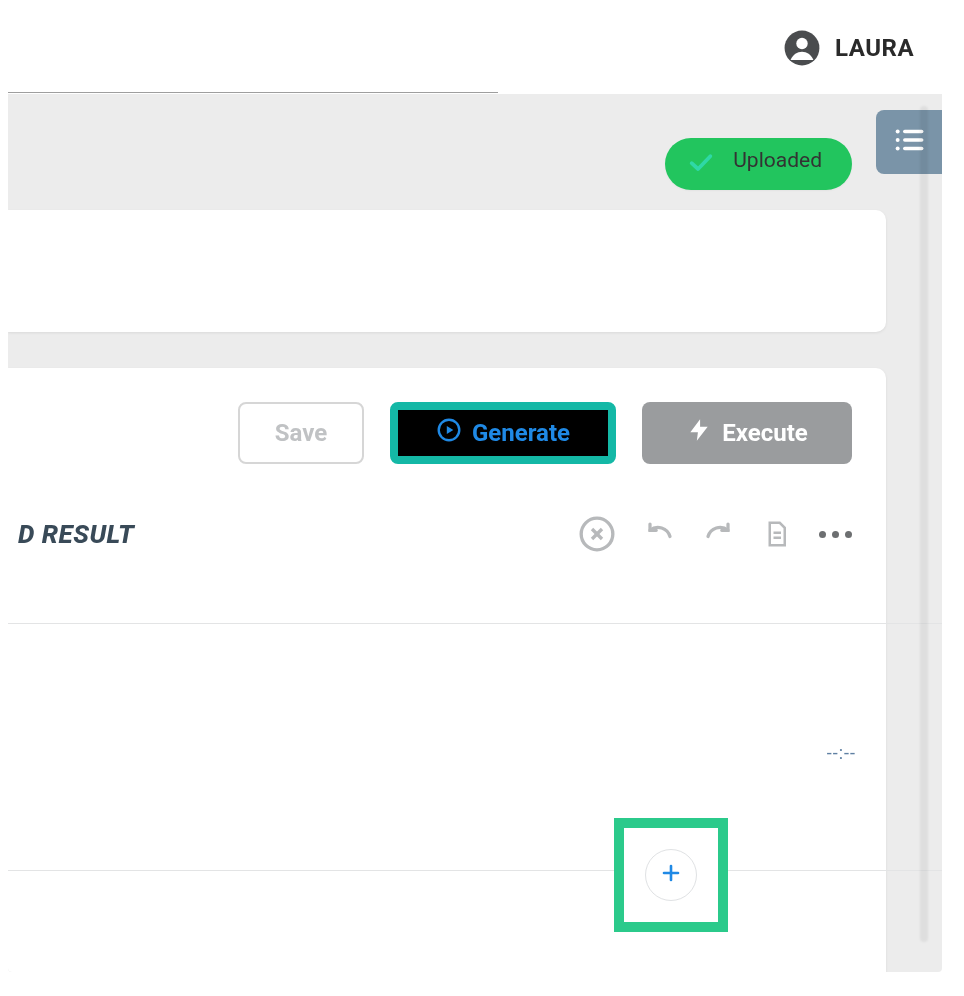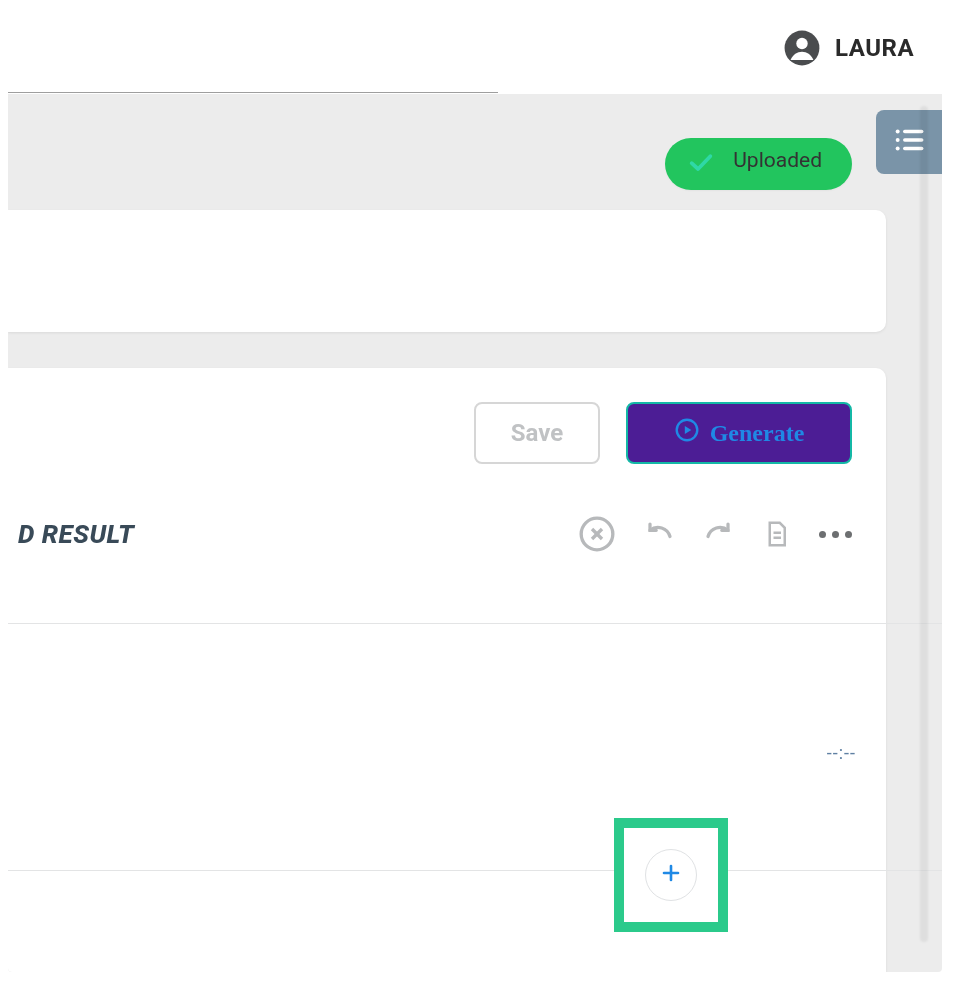--- a/index.html
+++ b/index.html
@@ -105,25 +105,24 @@
       cursor: pointer;
       user-select: none;
     }
     .btn-save {
       border: 2px solid #d6d6d6;
       color: #c0c2c4;
       background: #fff;
       min-width: 126px;
     }
     .btn-generate {
-      border: 2px solid #14b8a6;
+      border: 8px solid #14b8a6;
       color: #1f89e5;
-      background: #4c1d95;
+      background: #000000;
       min-width: 226px;
-      font-family: Liberation Serif, serif;
     }
     .btn-generate svg { width: 26px; height: 26px; }
     .btn-execute {
       background: #9a9c9e;
       color: #fff;
       border: none;
       min-width: 210px;
     }
     .btn-execute svg { width: 26px; height: 26px; }
 
@@ -247,20 +246,28 @@
       </div>
       <div class="btn btn-generate">
         <span>
           <svg viewBox="0 0 24 24" fill="none" stroke="#1f89e5" stroke-width="2.2">
               <circle cx="12" cy="12" r="9.5"></circle>
               <polygon points="10,8.2 10,15.8 16,12" fill="#1f89e5" stroke="none"></polygon>
             </svg>
         </span>
         <span>Generate</span>
       </div>
+      <div class="btn btn-execute">
+        <span>
+          <svg viewBox="0 0 24 24" fill="#fff">
+              <polygon points="13 2 4 14 11 14 10 22 20 9 13 9 13 2"></polygon>
+            </svg>
+        </span>
+        <span>Execute</span>
+      </div>
     </div>
 
     <div class="section-row">
       <div class="section-title">D RESULT</div>
       <div class="toolbar">
         <span>
           <svg class="ico-lg" viewBox="0 0 24 24" fill="none" stroke="#b7b9bb" stroke-width="2">
               <circle cx="12" cy="12" r="9.5"></circle>
               <line x1="9" y1="9" x2="15" y2="15"></line>
               <line x1="15" y1="9" x2="9" y2="15"></line>

